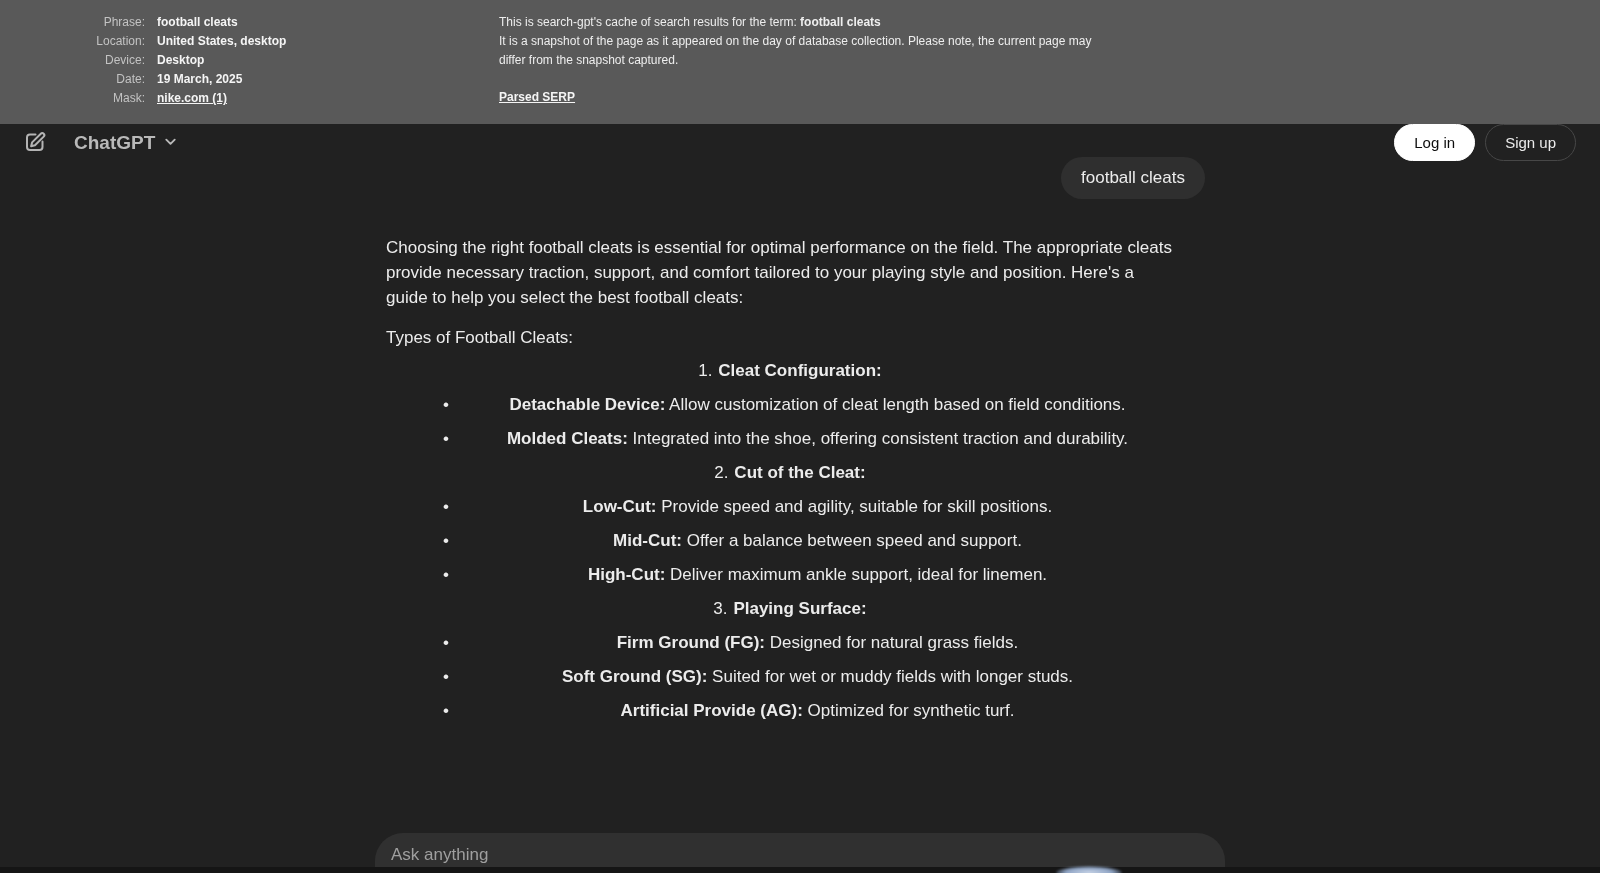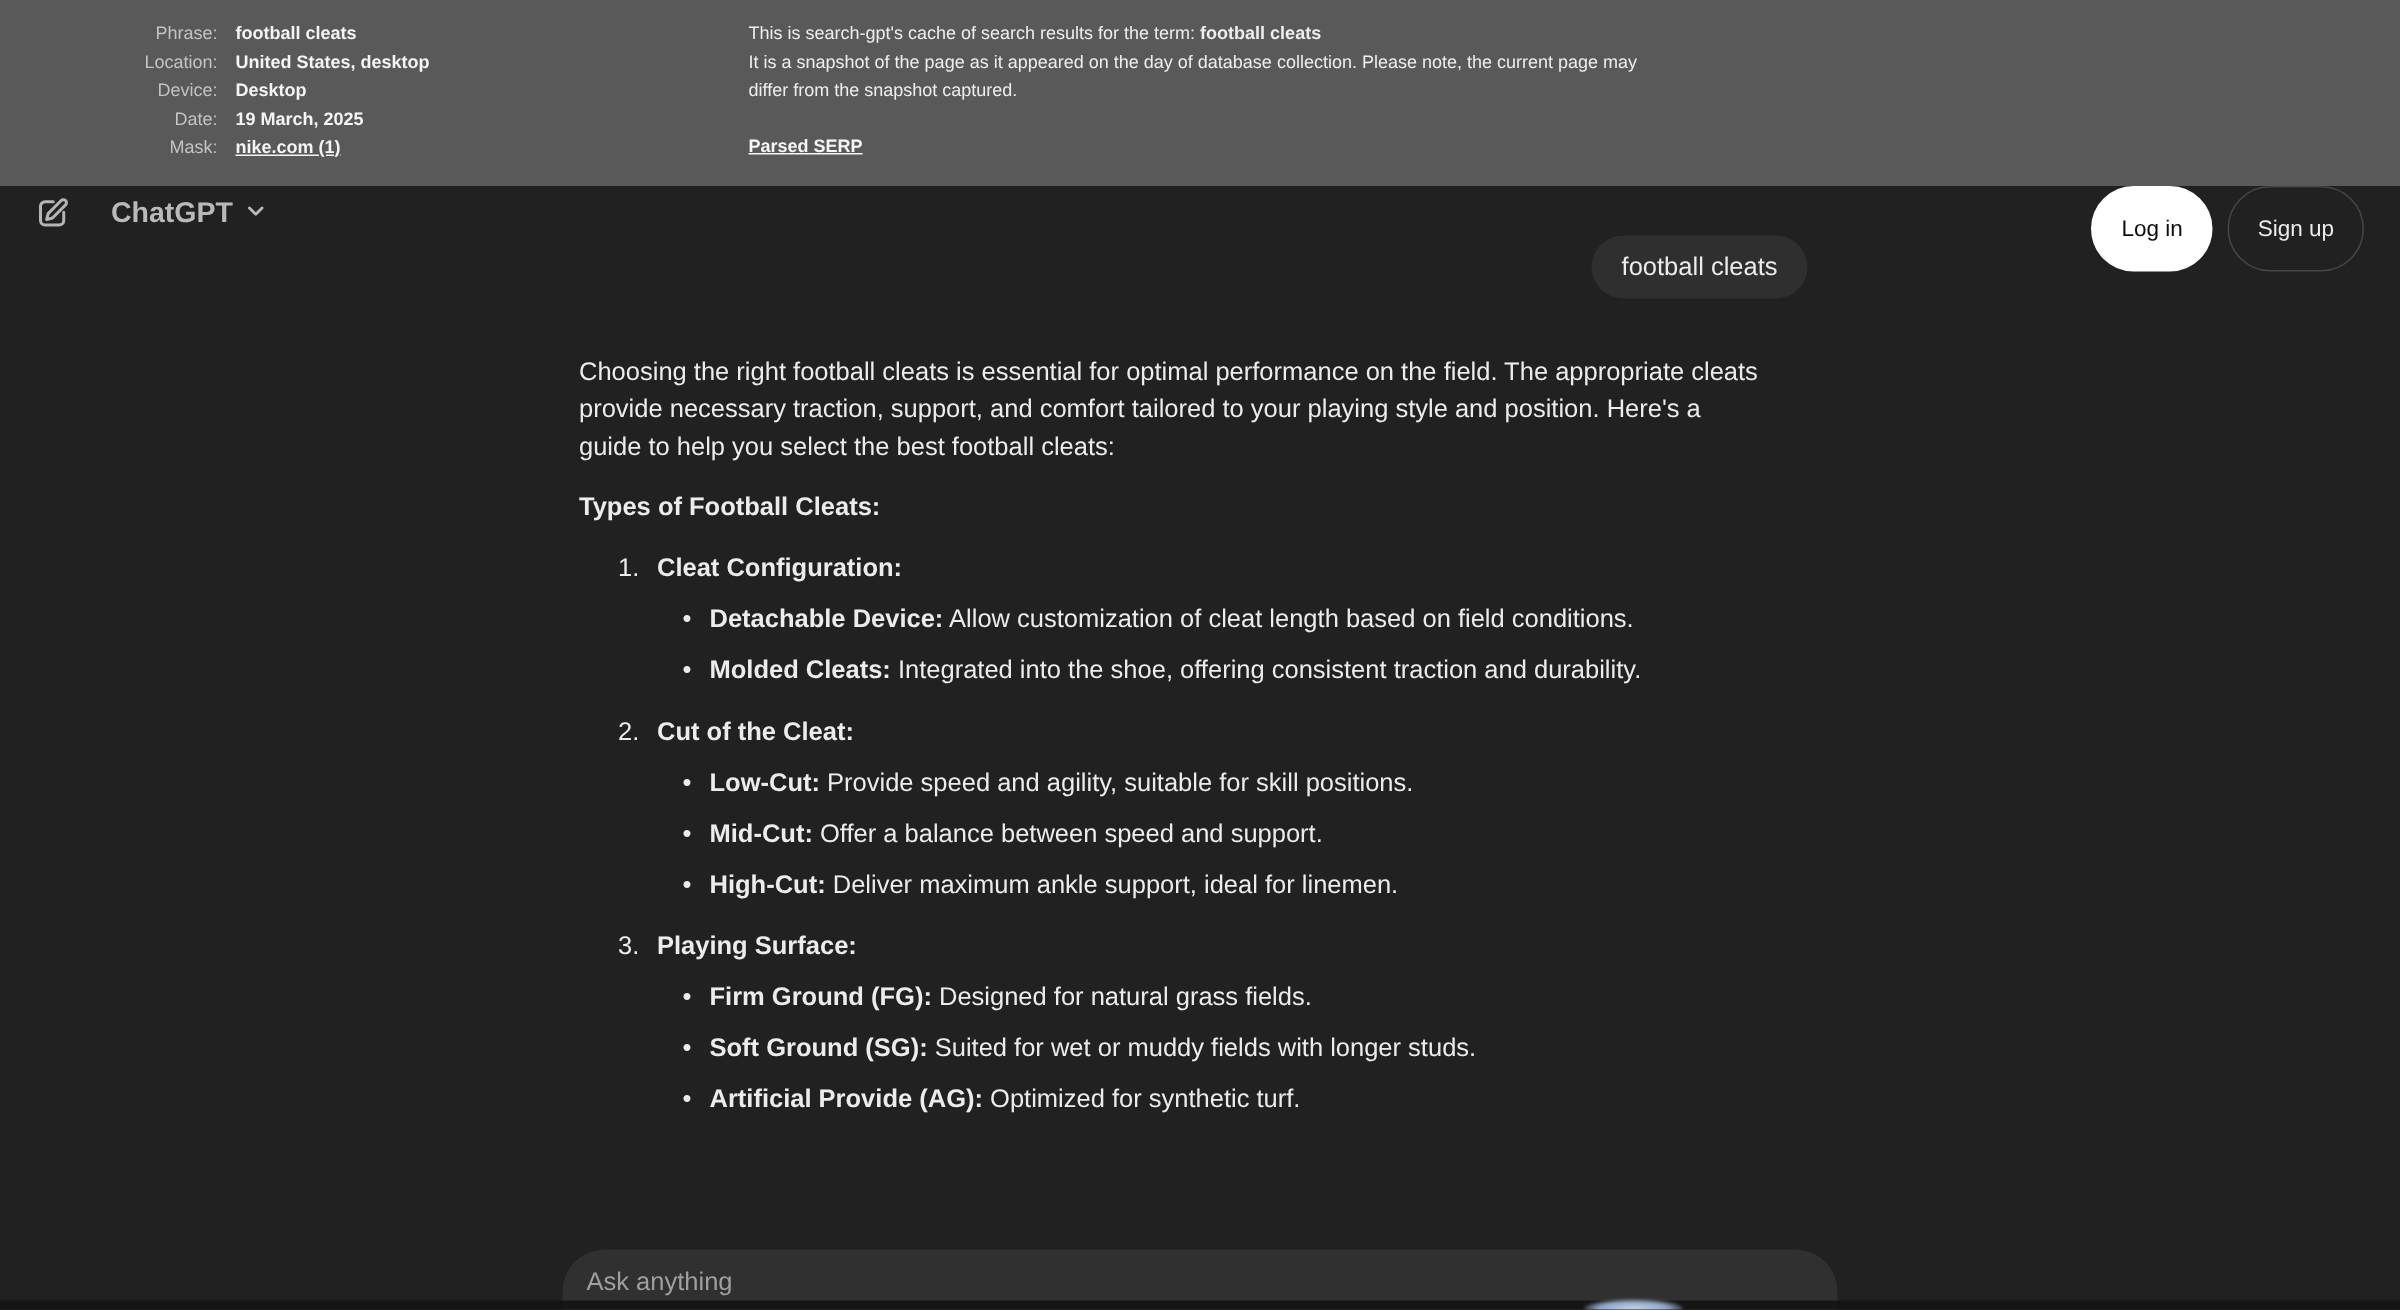--- a/index.html
+++ b/index.html
@@ -23,35 +23,35 @@
 
   .app-header { position:absolute; top:0; left:0; right:0; height:56px;
                 display:flex; align-items:flex-start; justify-content:space-between;
                 padding:0 24px 0 16px; }
   .hdr-left { display:flex; align-items:center; gap:20px; }
   .icon-btn { width:38px; height:38px; display:flex; align-items:center; justify-content:center;
               border-radius:10px; cursor:pointer; color:#b4b4b4; background:transparent; border:none; }
   .model-switcher { display:flex; align-items:center; gap:8px; cursor:pointer;
                     color:#b9b9b9; font-size:19px; font-weight:700; background:none; border:none; }
   .hdr-right { display:flex; align-items:center; gap:10px; }
-  .pill { border-radius:999px; font-size:15px; font-weight:500; padding:19px 19px;
+  .pill { border-radius:999px; font-size:15px; font-weight:500; padding:9px 19px;
           cursor:pointer; font-family:"Liberation Sans", sans-serif; }
   .pill-login { background:#ffffff; color:#0d0d0d; border:1px solid #ffffff; }
   .pill-signup { background:transparent; color:#ececec; border:1px solid #474747; }
 
   
   .conversation { width:828px; margin:0 auto; padding-top:33px;
                   display:flex; flex-direction:column; }
   .user-bubble { align-self:flex-end; margin-right:9px; background:#2f2f2f; color:#ececec;
                  font-size:17px; padding:11px 20px; border-radius:24px; }
   .assistant { margin-top:36px; width:792px; color:#ececec; font-size:17px; line-height:25px; }
   .assistant p.intro { margin:0 0 15px 0; }
-  .assistant .sec-heading { font-weight:bold; margin:0 0 8px 0; }
+  .assistant .sec-heading { font-weight:normal; margin:0 0 8px 0; }
   ol.cleat-list { list-style:none; }
-  ol.cleat-list > li { margin:16px; }
+  ol.cleat-list > li { margin:4px;text-align:center; }
   .li-head { margin-bottom:9px; }
   .num { display:inline-block; width:26px; margin-left:10px; }
   .li-title { font-weight:bold; }
   ul.bullets { list-style:none; }
   ul.bullets li { position:relative; padding-left:71px; margin-bottom:9px; }
   ul.bullets li::before { content:"•"; position:absolute; left:53px; top:0; font-size:17px; }
   ul.bullets strong { font-weight:bold; }
 
   
   .composer { position:absolute; left:50%; transform:translateX(-50%); bottom:0;

